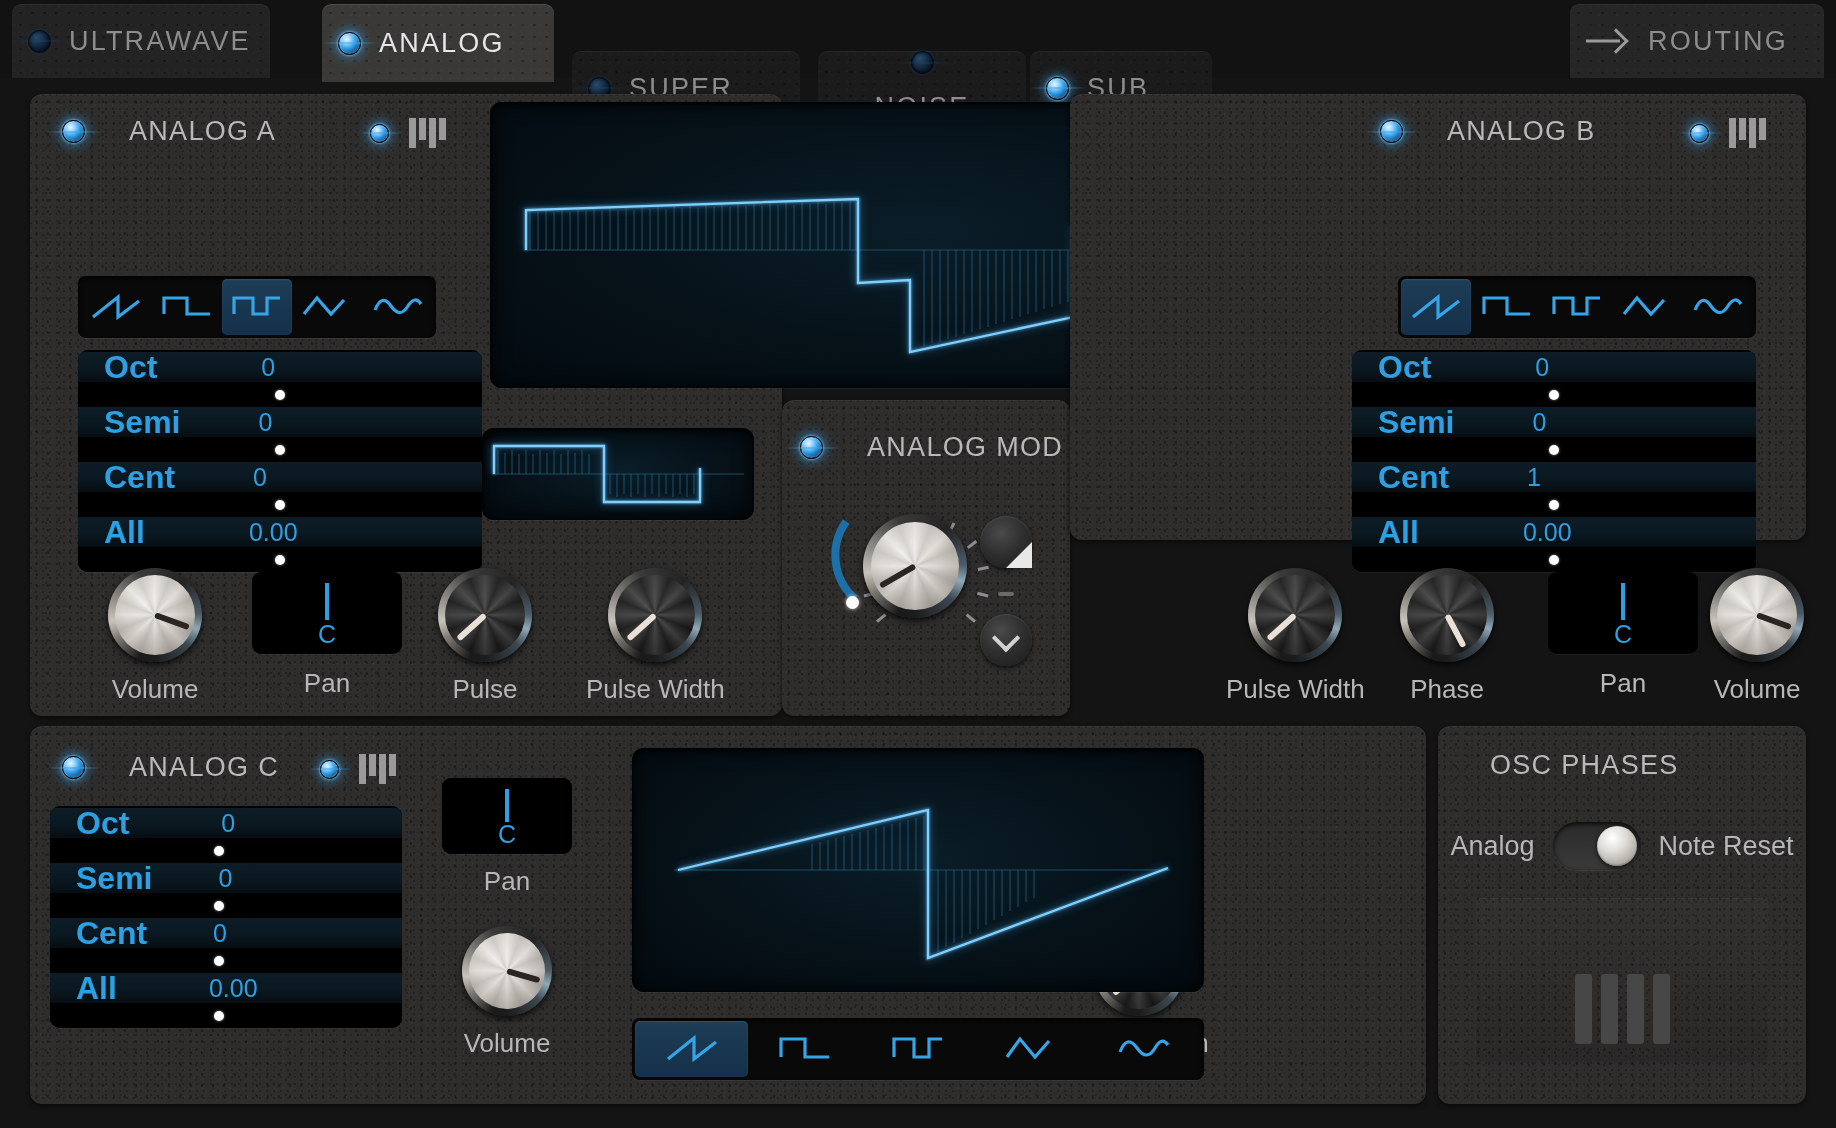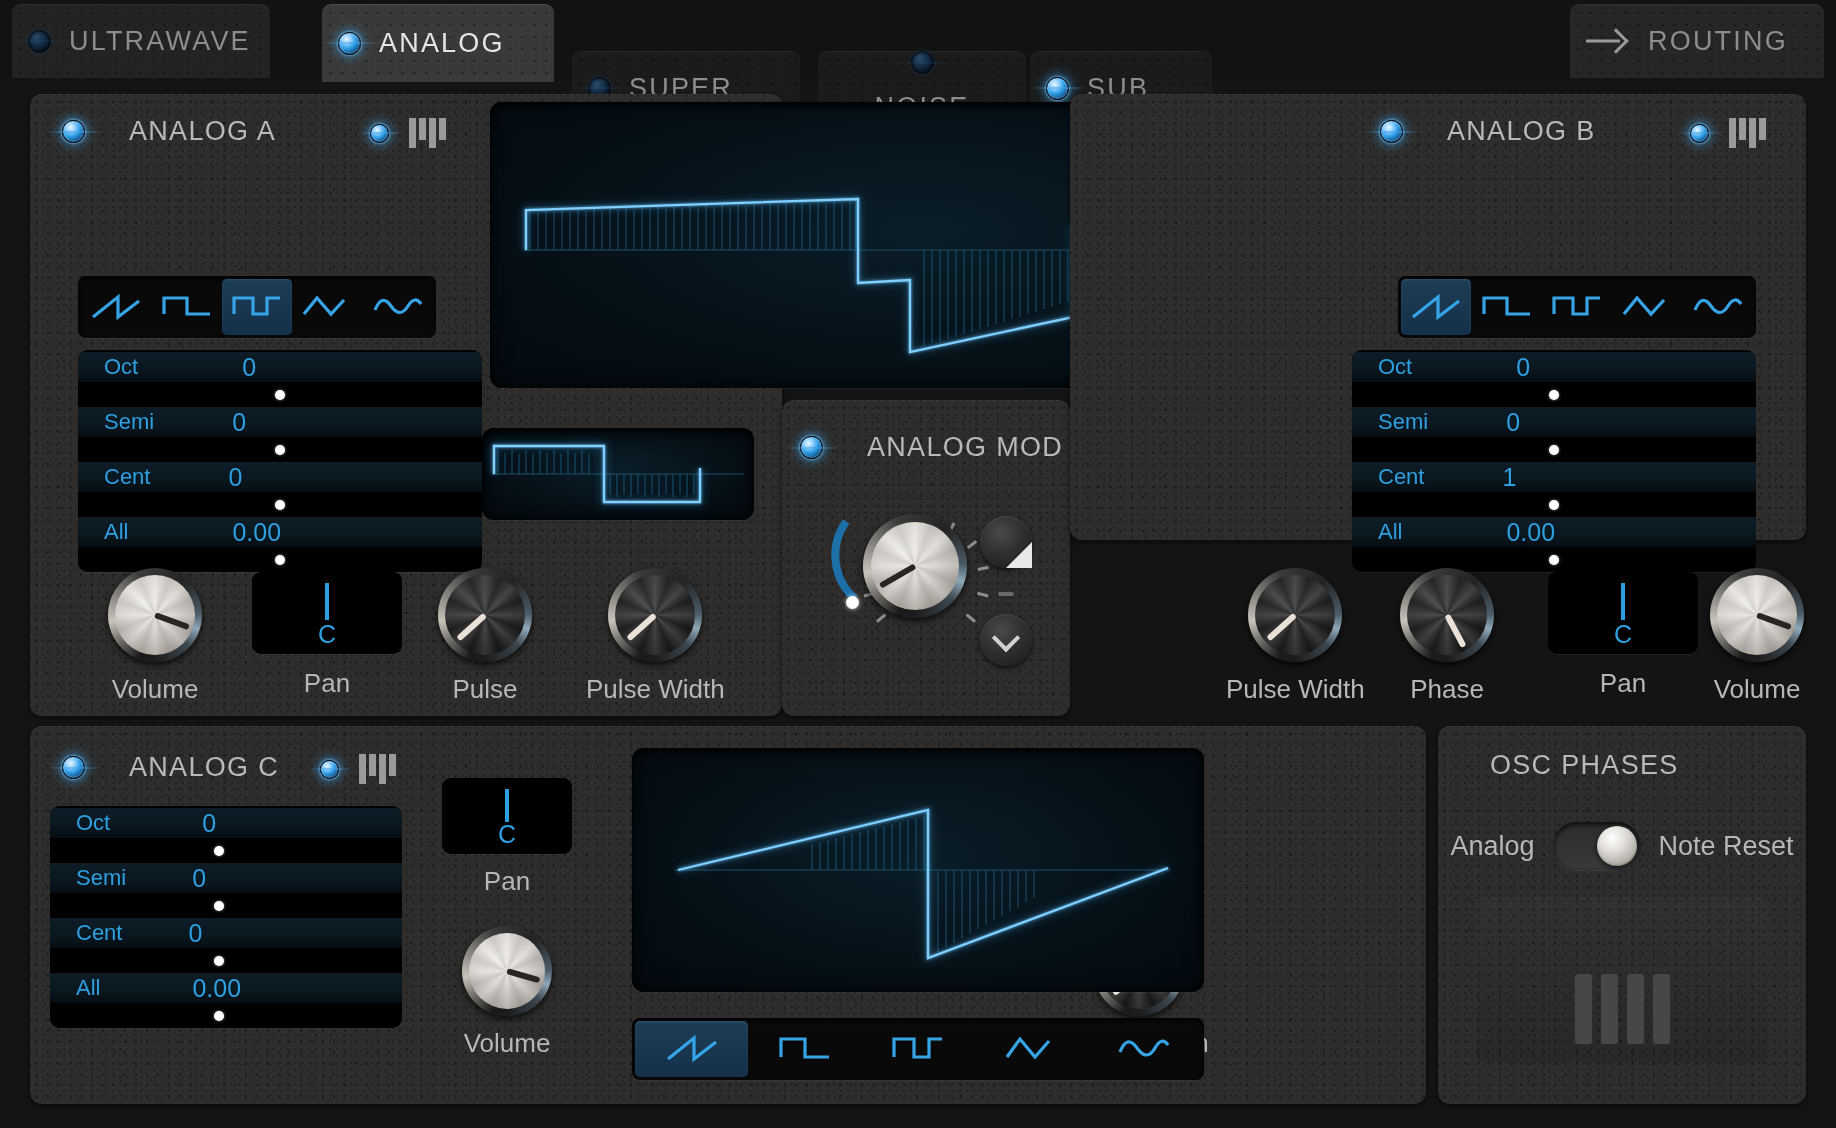--- a/index.html
+++ b/index.html
@@ -138,21 +138,21 @@
   .paramlist {
     position: absolute; background:#050505; border-radius: 10px;
     box-shadow: inset 0 2px 6px rgba(0,0,0,.95), 0 1px 0 rgba(255,255,255,.05);
     overflow: hidden; padding: 2px 0;
   }
   .paramrow { position: relative; }
   .paramrow .bar {
     display:flex; align-items:center;
     background: linear-gradient(180deg, #0d1c26 0%, #0a1821 55%, #060d12 100%);
   }
-  .paramrow .plabel { color:#2e9fe0; font-size:22px; }
+  .paramrow .plabel { color:#2e9fe0; font-size:32px;font-weight:bold; }
   .paramrow .pval   { color:#2e9fe0; font-size:25px; }
   .paramrow .track { position: relative; background:#000; }
   .paramrow .dot {
     position:absolute; top:50%; width:10px; height:10px; border-radius:50%;
     background:#fff; transform: translate(-50%,-50%);
     box-shadow: 0 0 3px rgba(255,255,255,.55);
   }
 
   
   .scope {

